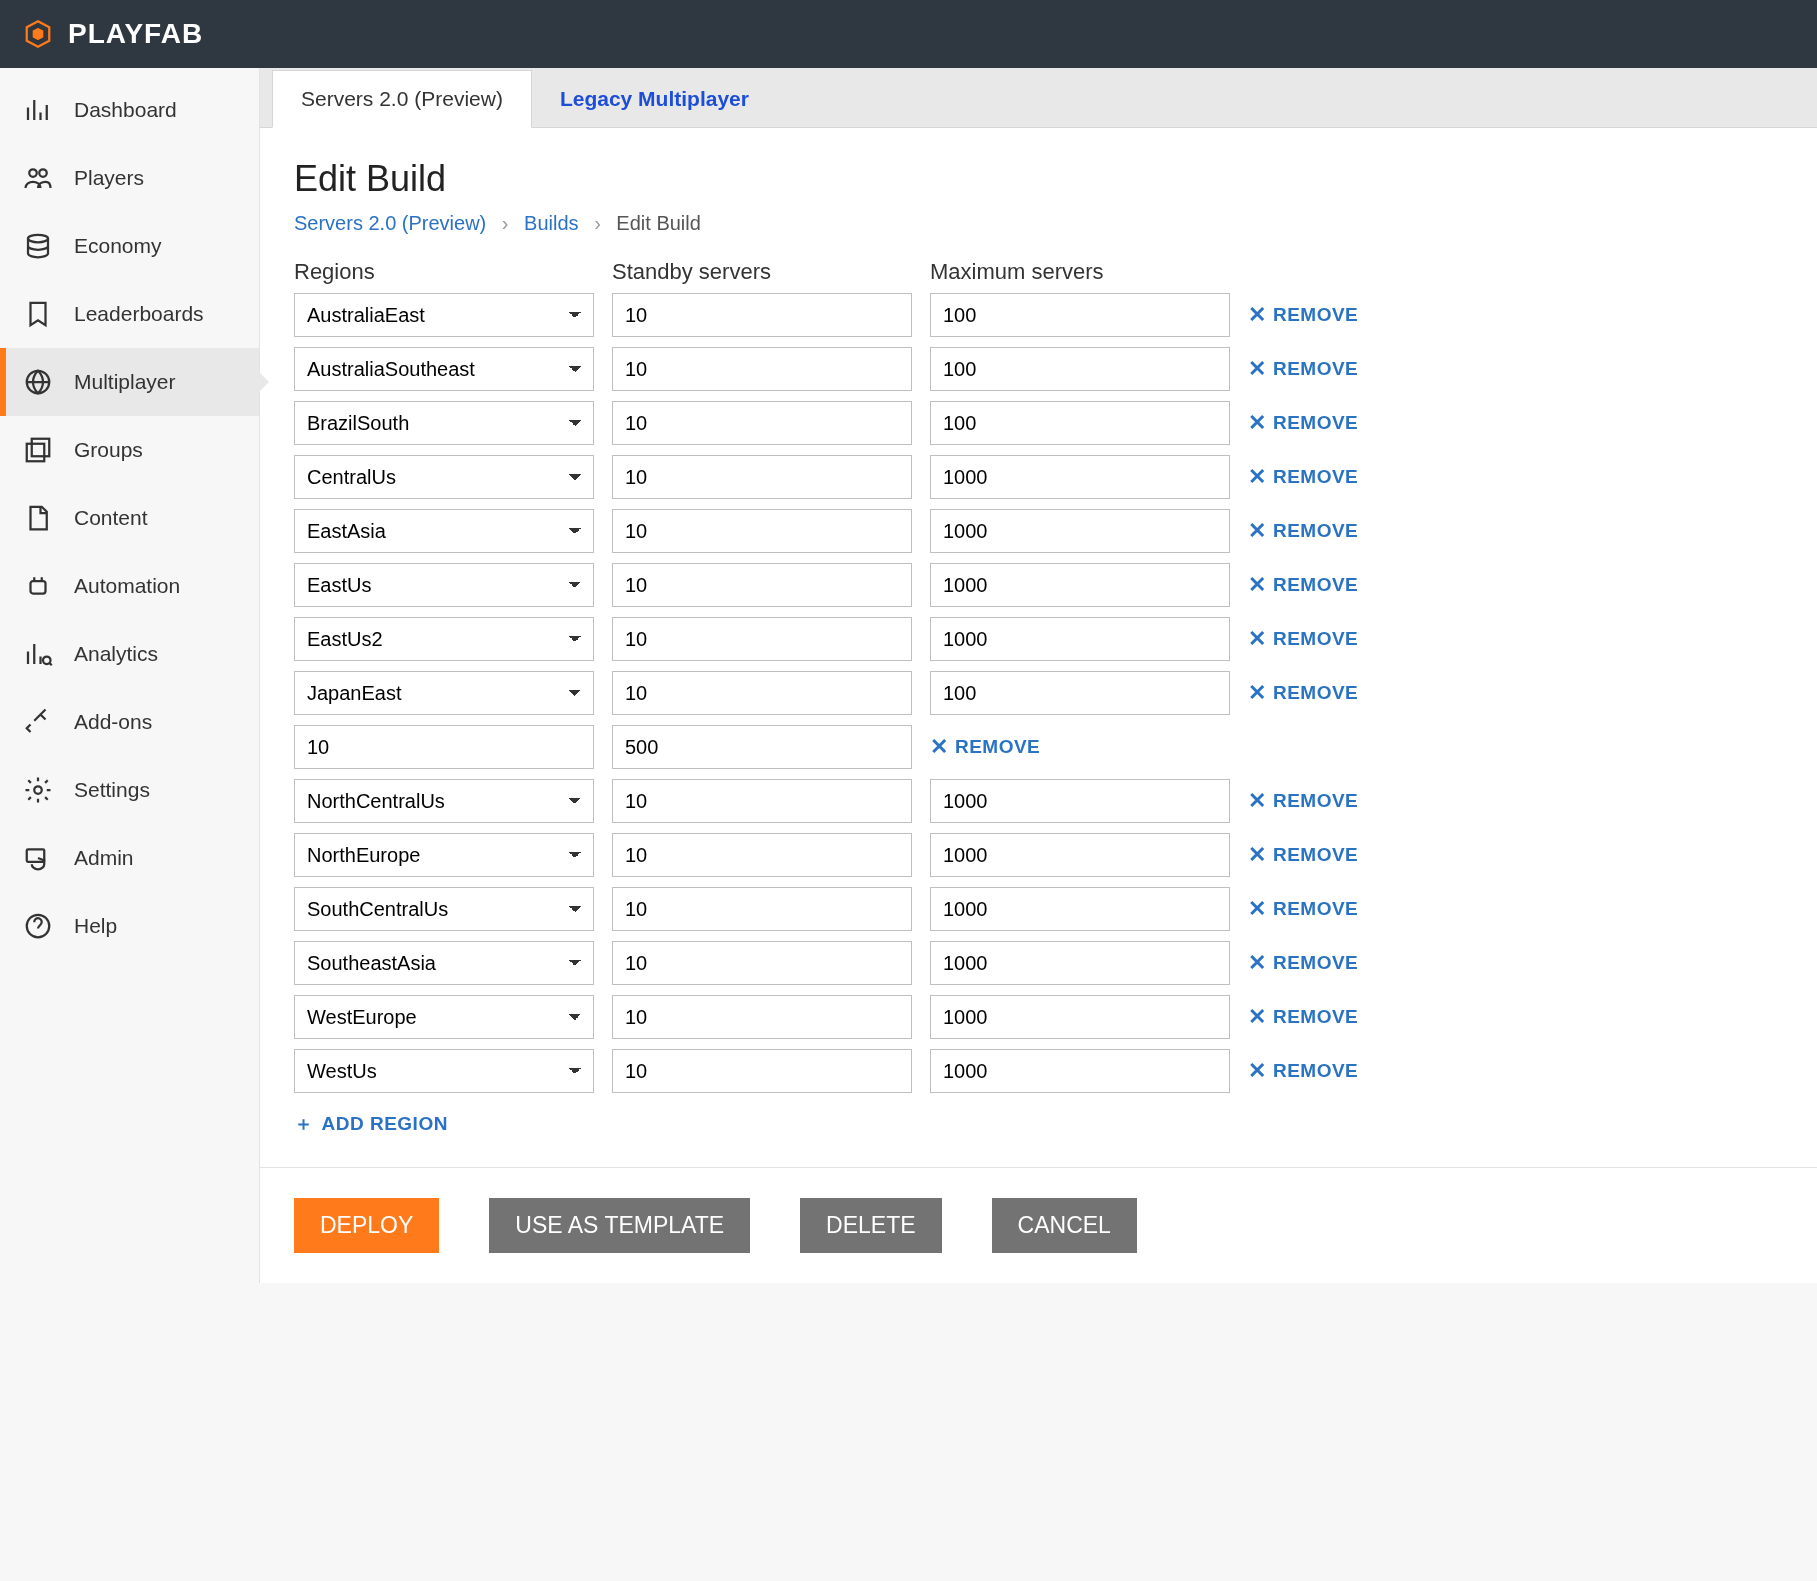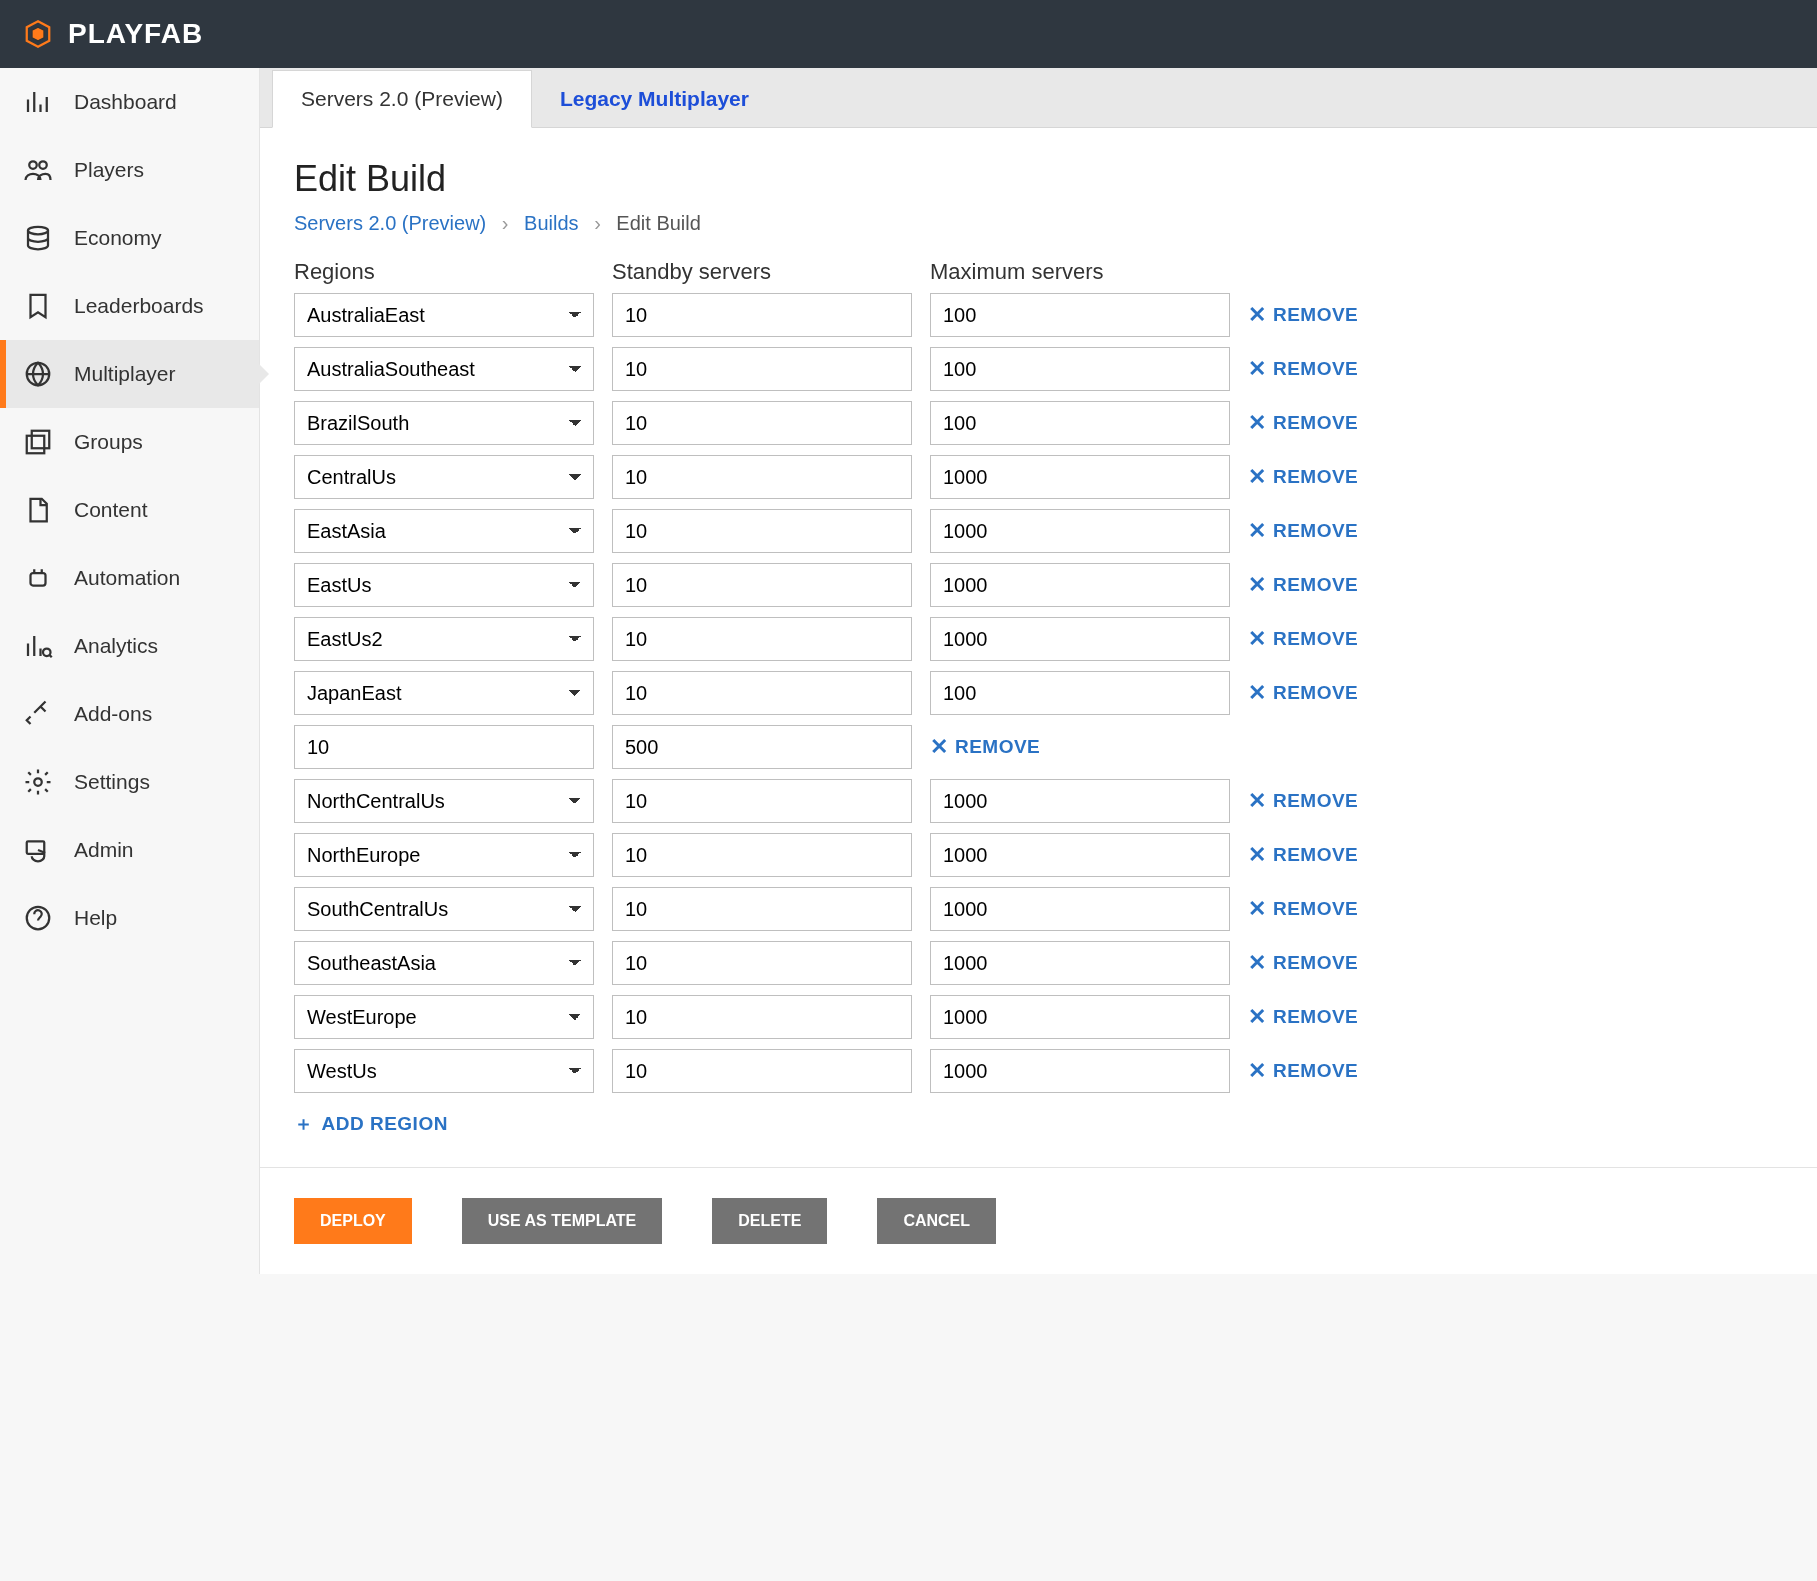--- a/index.html
+++ b/index.html
@@ -5,21 +5,21 @@
 * { box-sizing: border-box; margin: 0; padding: 0; }
 body { font-family: "Segoe UI", Arial, sans-serif; background: #f7f7f7; color: #333; font-size: 20px; }
 
 
 .topbar { background: #2f3740; height: 68px; display: flex; align-items: center; padding: 0 22px; }
 .logo { display: flex; align-items: center; gap: 14px; }
 .logo-text { color: #fff; font-weight: 700; letter-spacing: 1px; font-size: 28px; }
 
 
 .layout { display: flex; }
-.sidebar { width: 260px; background: #f7f7f7; border-right: 1px solid #e3e3e3; padding-top: 0; }
+.sidebar { width: 260px; background: #f7f7f7; border-right: 1px solid #e3e3e3; padding-top: 8px; }
 .side-item { display: flex; align-items: center; gap: 20px; padding: 18px 22px; color: #333; font-size: 21px; cursor: pointer; position: relative; }
 .side-item.active { background: #e8e8e8; border-left: 6px solid #ff7a1a; padding-left: 16px; }
 .side-item.active::after { content: ''; position: absolute; right: -10px; top: 50%; transform: translateY(-50%); width: 0; height: 0; border-top: 10px solid transparent; border-bottom: 10px solid transparent; border-left: 10px solid #e8e8e8; }
 .side-icon { width: 32px; height: 32px; display:flex; align-items:center; justify-content:center; }
 .side-icon svg { width: 30px; height: 30px; stroke: #333; fill: none; stroke-width: 1.8; }
 
 
 .main { flex: 1; background: #fff; }
 .tabbar { background: #e8e8e8; display: flex; align-items: flex-end; height: 60px; padding-left: 12px; border-bottom: 1px solid #d6d6d6;}
 .tab { padding: 16px 28px; font-size: 21px; color: #1d4ed8; cursor: pointer; font-weight: bold; }
@@ -35,21 +35,21 @@
 .region-header { margin-bottom: 8px; font-size: 22px; color: #333; }
 .region-row { margin-bottom: 10px; }
 .sel, .inp { width: 100%; height: 44px; border: 1px solid #bfbfbf; background: #fff; font-size: 20px; padding: 0 12px; font-family: inherit; }
 .sel { appearance: none; background-image: linear-gradient(45deg, transparent 50%, #333 50%), linear-gradient(135deg, #333 50%, transparent 50%); background-position: calc(100% - 18px) 18px, calc(100% - 12px) 18px; background-size: 6px 6px; background-repeat: no-repeat; padding-right: 46px;}
 .remove-btn { display: flex; align-items: center; gap: 6px; color: #2a72c4; font-weight: 600; font-size: 19px; cursor: pointer; letter-spacing: 0.5px;}
 .remove-btn .x { font-size: 22px; }
 .add-region { display: inline-flex; align-items: center; gap: 8px; color: #2a72c4; font-weight: 600; font-size: 19px; cursor: pointer; margin-top: 8px; letter-spacing: 0.5px;}
 
 
 .btnrow { border-top: 1px solid #e3e3e3; padding: 30px 34px; display: flex; gap: 50px; }
-.btn { border: none; padding: 14px 26px; font-size: 16px; font-weight: 700; color: #fff; cursor: pointer; }
+.btn { border: none; padding: 14px 26px; font-size: 23px; font-weight: 400; color: #fff; cursor: pointer; }
 .btn.primary { background: #ff7a1a; }
 .btn.secondary { background: #737373; }
 </style>
 </head>
 <body>
 
 <div class="topbar">
   <div class="logo">
     <span class="side-icon">
       <svg viewBox="0 0 40 40">

